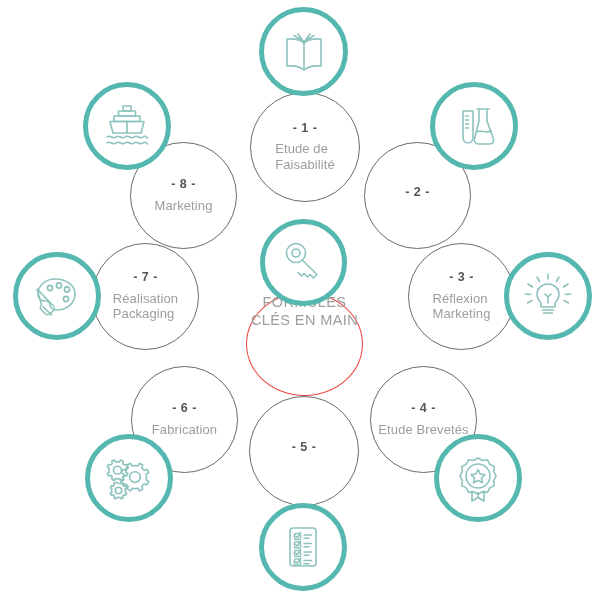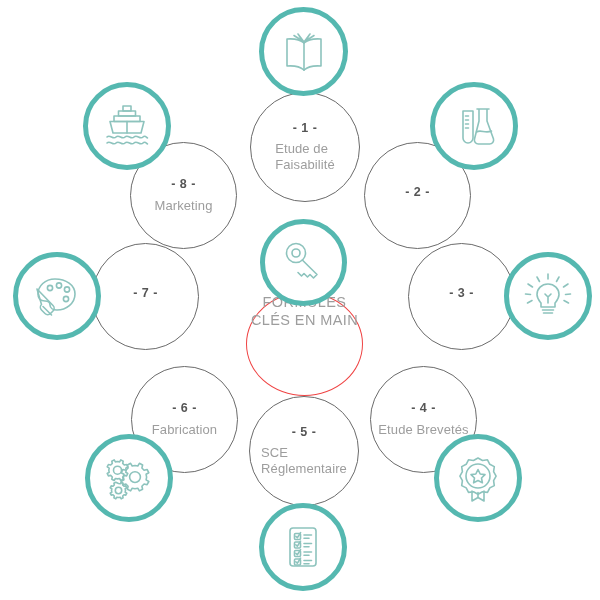--- a/index.html
+++ b/index.html
@@ -130,20 +130,22 @@
           <path d="M16.5 15 L19.5 15 M16.5 19 L19.5 19 M16.5 23 L19.5 23 M16.5 27 L19.5 27"></path>
           <path d="M28 8 L40 8 M30 8 L30 20 L25.5 38 A4 4 0 0 0 29.5 43 L40.5 43 A4 4 0 0 0 44.5 38 L38 20 L38 8"></path>
           <path d="M27.5 31 C32 28 36 33 42.5 30"></path>
         </g>
       </svg>
     </span>
   </div>
 
   <div class="node" style="left:408px; top:243px; width:107px; height:107px;">
     <div class="node-num">- 3 -</div>
+    <div class="node-label">Réflexion
+Marketing</div>
   </div>
   <div class="icon-bubble" style="left:504px; top:252px; width:88px; height:88px;">
     <span>
       <svg width="52" height="52" viewBox="0 0 52 52">
         <g class="ico">
           <path d="M26 14 C19.5 14 15 18.8 15 24.5 C15 28.5 17.3 30.8 19 33 L19 37 L33 37 L33 33 C34.7 30.8 37 28.5 37 24.5 C37 18.8 32.5 14 26 14 Z"></path>
           <path d="M20.5 40 L31.5 40 M21.5 43 L30.5 43"></path>
           <path d="M26 33 L26 27 M26 27 L23 24 M26 27 L29 24"></path>
           <path d="M26 4 L26 9 M15 7 L17.5 11.5 M37 7 L34.5 11.5
                    M6 14 L10.5 17 M46 14 L41.5 17
@@ -171,22 +173,20 @@
           <path d="M25 16.5 L27.2 21 L32 21.6 L28.5 25 L29.4 29.8 L25 27.5 L20.6 29.8 L21.5 25 L18 21.6 L22.8 21 Z"></path>
           <path d="M19 38 L19 48 L25 44.5 L31 48 L31 38"></path>
           <path d="M25 39.5 L25 44.5"></path>
         </g>
       </svg>
     </span>
   </div>
 
   <div class="node" style="left:249px; top:396px; width:110px; height:110px;">
     <div class="node-num">- 5 -</div>
-    <div class="node-label">SCE
-Réglementaire</div>
   </div>
   <div class="icon-bubble" style="left:259px; top:503px; width:88px; height:88px;">
     <span>
       <svg width="50" height="50" viewBox="0 0 50 50">
         <g class="ico">
           <rect x="12" y="6" width="26" height="38" rx="3"></rect>
           <rect x="16.5" y="11.5" width="6" height="6" rx="1"></rect>
           <rect x="16.5" y="20" width="6" height="6" rx="1"></rect>
           <rect x="16.5" y="28.5" width="6" height="6" rx="1"></rect>
           <rect x="16.5" y="37" width="6" height="6" rx="1"></rect>
@@ -235,20 +235,22 @@
                    L7.2 41.2 L8.8 40.2 L8.5 38.5 L8.8 36.8 L7.2 35.8
                    L8.2 33.9 L10 34.3 L11.3 33 L10.9 31.2 L12.8 30.2 Z"></path>
           <circle cx="15.5" cy="38.5" r="3.2"></circle>
         </g>
       </svg>
     </span>
   </div>
 
   <div class="node" style="left:92px; top:243px; width:107px; height:107px;">
     <div class="node-num">- 7 -</div>
+    <div class="node-label">Réalisation
+Packaging</div>
   </div>
   <div class="icon-bubble" style="left:13px; top:252px; width:88px; height:88px;">
     <span>
       <svg width="52" height="52" viewBox="0 0 52 52">
         <g class="ico">
           <path d="M24 9 C14 9 7 16 7 24 C7 29 10 31 14 31 C17 31 19 32.5 19 35
                    C19 38 22 40 26 40 C35 40 44 33.5 44 24 C44 15 35 9 24 9 Z"></path>
           <circle cx="19" cy="18" r="2.6"></circle>
           <circle cx="28" cy="15.5" r="2.6"></circle>
           <circle cx="36" cy="19.5" r="2.6"></circle>

